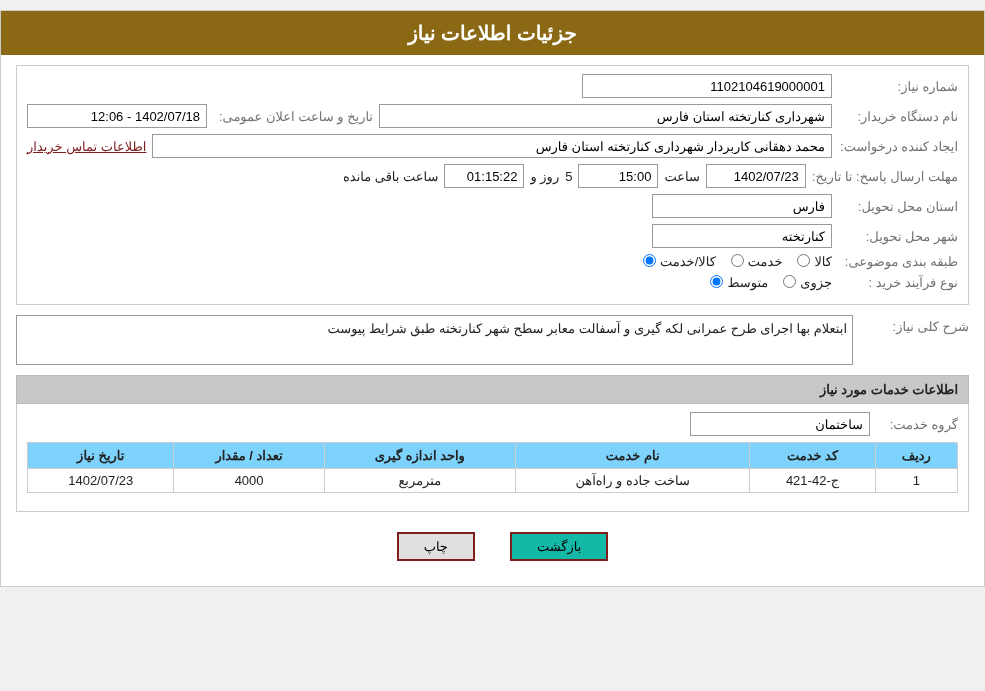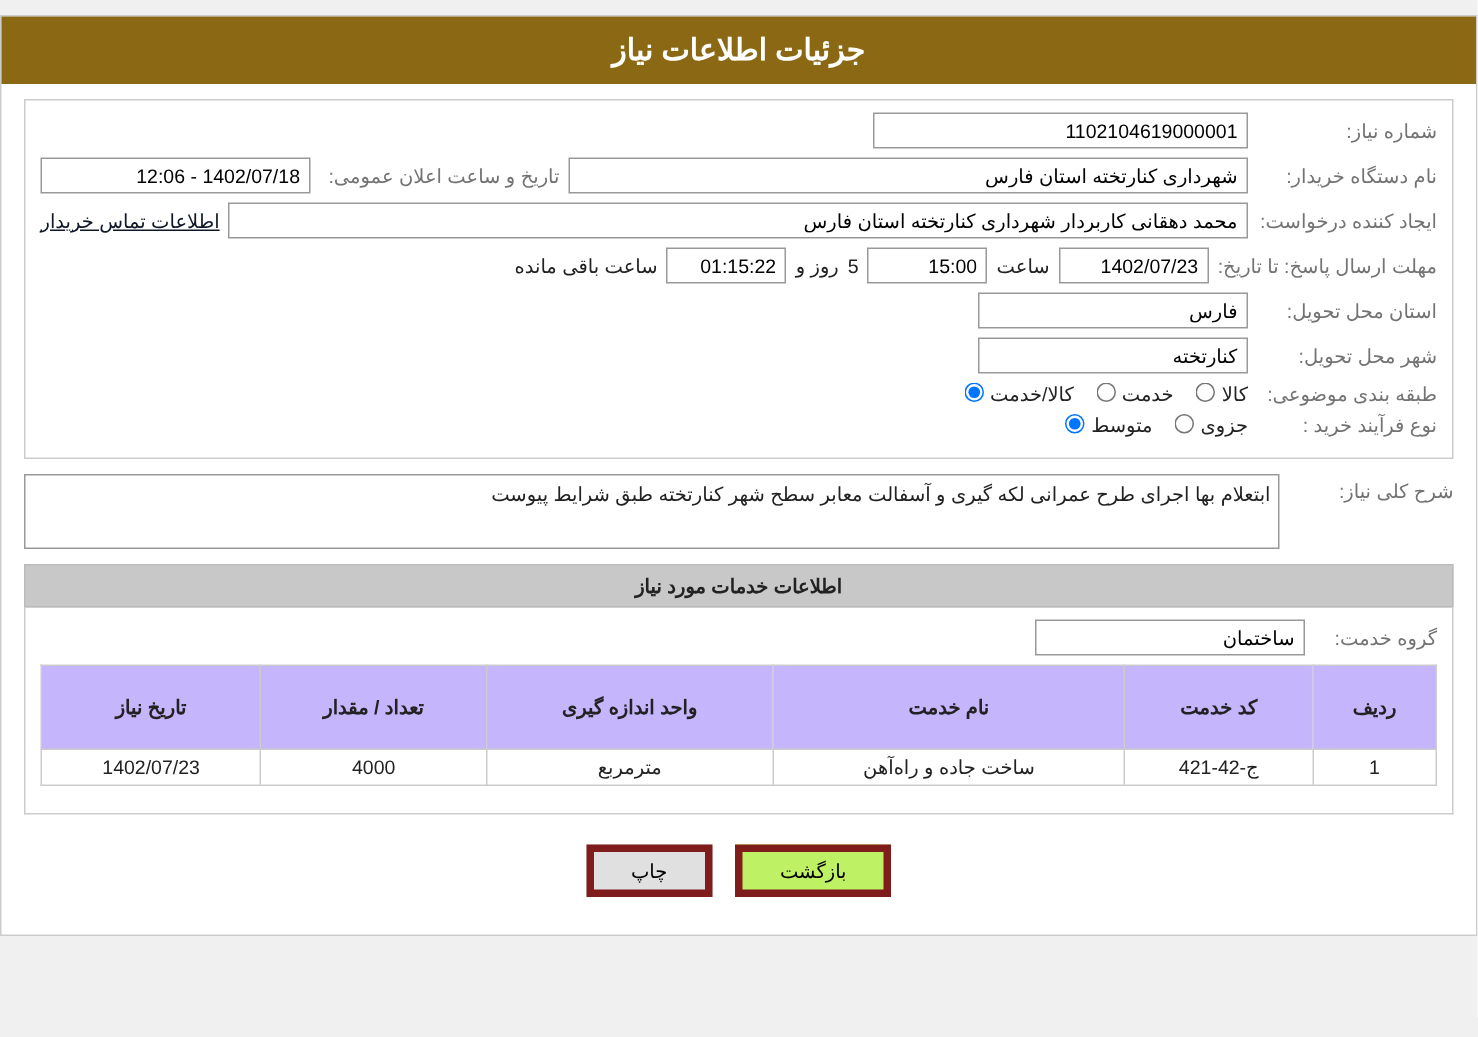--- a/index.html
+++ b/index.html
@@ -52,21 +52,21 @@
       height: 24px;
       font-family: Tahoma, Arial, sans-serif;
       font-size: 13px;
       direction: rtl;
     }
     .input-wide { width: 250px; }
     .input-medium { width: 180px; }
     .input-small { width: 100px; }
     .input-full { flex: 1; }
     .link-blue {
-      color: #0f172a;
+      color: #7f1d1d;
       text-decoration: underline;
       cursor: pointer;
     }
     .radio-group {
       display: flex;
       gap: 15px;
       align-items: center;
     }
     .radio-item {
       display: flex;
@@ -84,23 +84,23 @@
     .purchase-note {
       font-size: 12px;
       color: #333;
     }
     .services-table {
       width: 100%;
       border-collapse: collapse;
       margin-bottom: 10px;
     }
     .services-table th {
-      background: #c4b5fd;
-      border: 1px solid #ccc;
-      padding: 20px 8px;
+      background: #7dd3fc;
+      border: 1px solid #ccc;
+      padding: 5px 8px;
       text-align: center;
       font-weight: bold;
       margin-left: 48px;
     }
     .services-table td {
       border: 1px solid #ccc;
       padding: 4px 8px;
       text-align: center;
     }
     .buyer-notes-section {
@@ -130,36 +130,36 @@
       display: flex;
       justify-content: center;
       gap: 15px;
       padding: 10px 0 15px 0;
     }
     .btn {
       padding: 5px 25px;
       font-family: Tahoma, Arial, sans-serif;
       font-size: 13px;
       cursor: pointer;
-      border: 5px solid #7f1d1d;
+      border: 2px solid #7f1d1d;
+      margin-left: 20px;
     }
     .btn-print {
       background: #e0e0e0;
     }
     .btn-back {
-      background: #bef264;
+      background: #14b8a6;
     }
     .services-section {
       margin-bottom: 10px;
     }
     .services-section-title {
       background: #c8c8c8;
       padding: 6px 10px;
       font-weight: bold;
-      text-align: center;
       border: 1px solid #bbb;
       margin-bottom: 0;
     }
     .group-row {
       display: flex;
       align-items: center;
       gap: 8px;
       margin-bottom: 6px;
     }
   </style>

